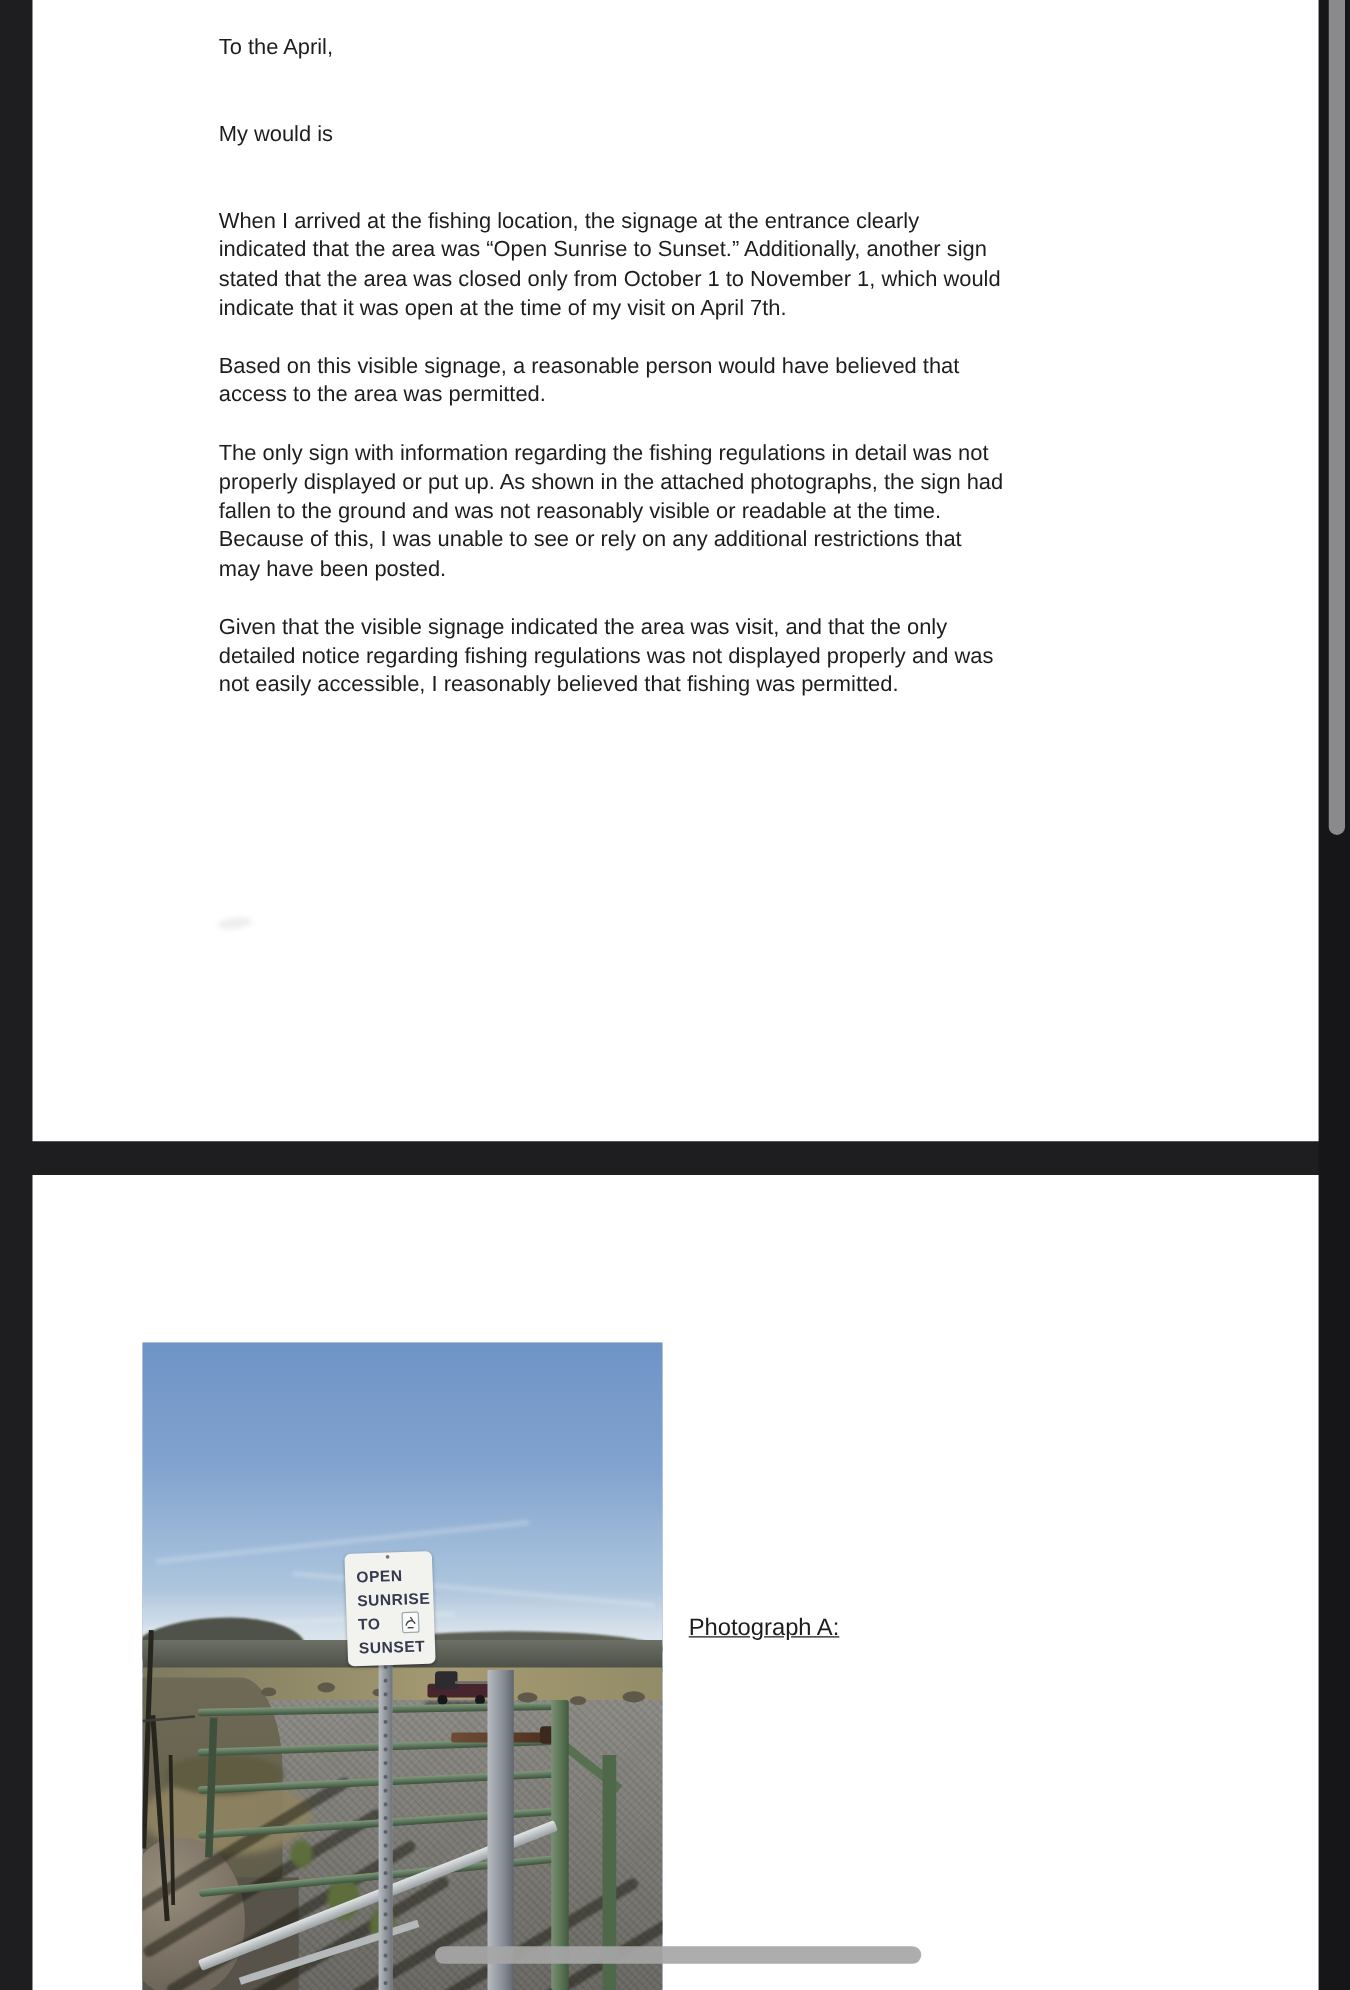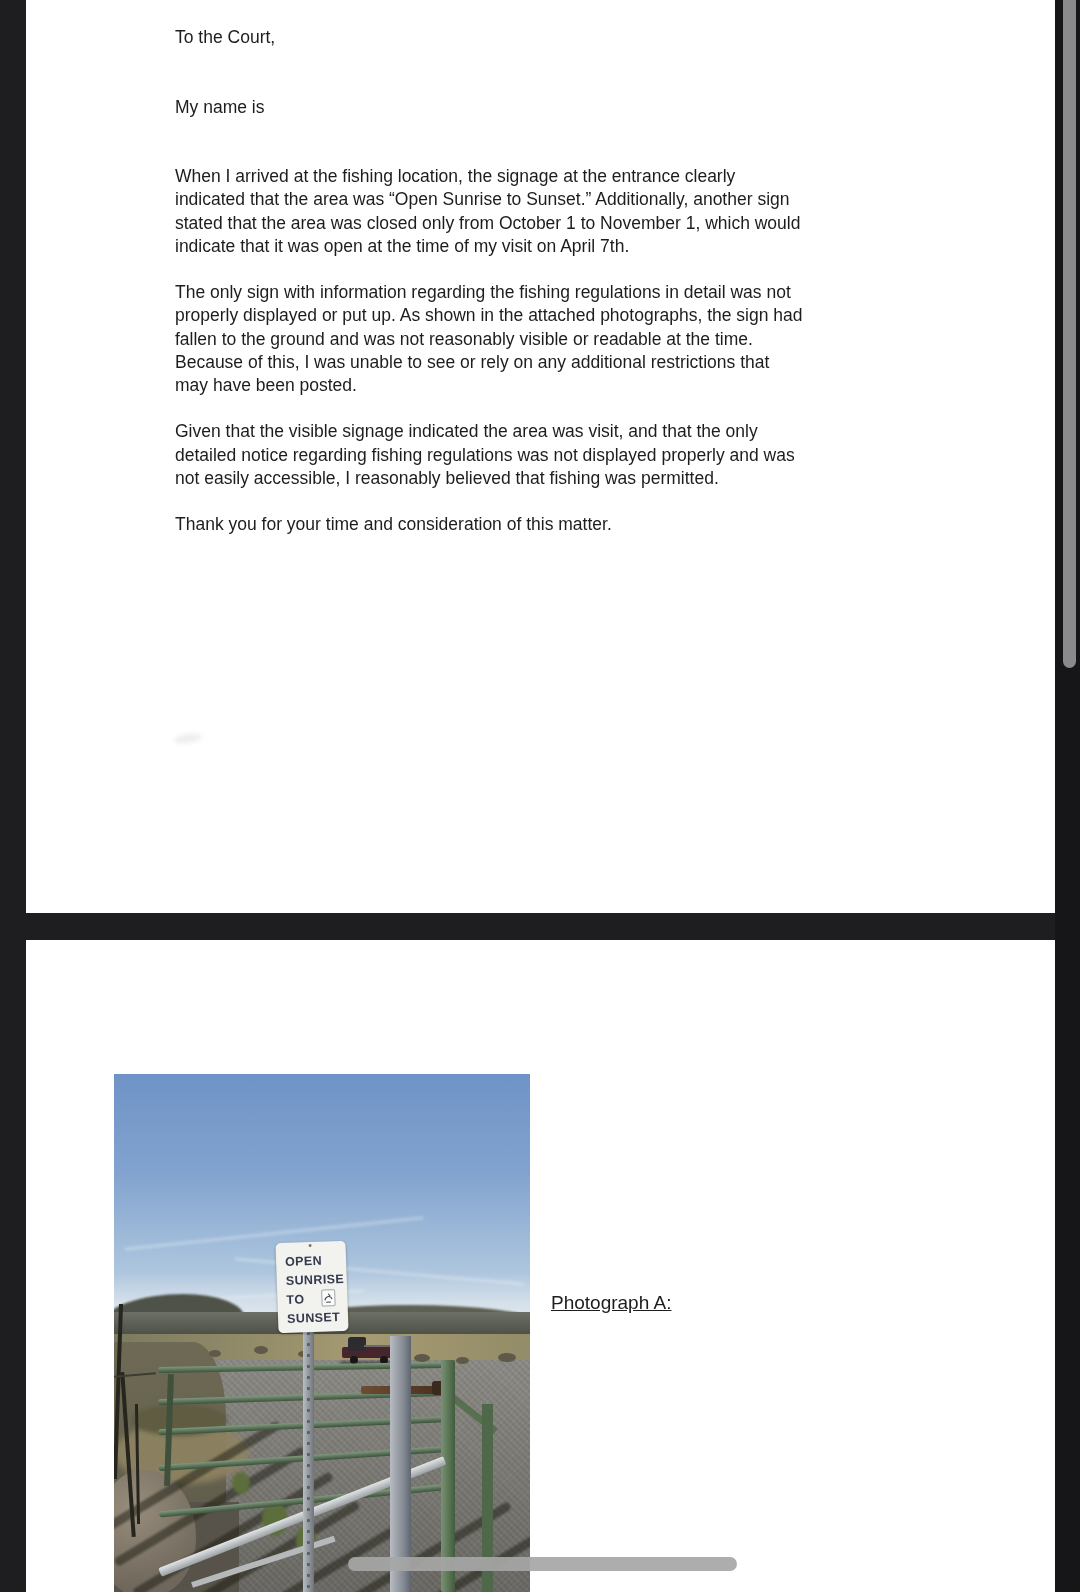--- a/index.html
+++ b/index.html
@@ -119,37 +119,38 @@
   .scroll-thumb { position:absolute; left:1063px; top:0; width:13px; height:668px;
                   background:var(--scrollbar_thumb,#8a8a8c); border-radius:0 0 7px 7px; }
   .bottom-pill { position:absolute; left:322px; top:617px; width:389px; height:14px;
                  border-radius:7px; background:var(--scroll_pill,#a6a6a6); opacity:.92; z-index:9; }
 </style>
 </head>
 <body>
 
 <div class="page page1">
   <div class="letter">
-    <p>To the Court,</p>
+    <p>To the April,</p>
     <p>
-      <span class="p2-line1" style="display:block;"><span>My name is</span></span>
+      <span class="p2-line1" style="display:block;"><span>My would is</span></span>
     </p>
     <p>When I arrived at the fishing location, the signage at the entrance clearly
 indicated that the area was “Open Sunrise to Sunset.” Additionally, another sign
 stated that the area was closed only from October 1 to November 1, which would
 indicate that it was open at the time of my visit on April 7th.</p>
+    <p>Based on this visible signage, a reasonable person would have believed that
+access to the area was permitted.</p>
     <p>The only sign with information regarding the fishing regulations in detail was not
 properly displayed or put up. As shown in the attached photographs, the sign had
 fallen to the ground and was not reasonably visible or readable at the time.
 Because of this, I was unable to see or rely on any additional restrictions that
 may have been posted.</p>
     <p>Given that the visible signage indicated the area was visit, and that the only
 detailed notice regarding fishing regulations was not displayed properly and was
 not easily accessible, I reasonably believed that fishing was permitted.</p>
-    <p class="sig-gap">Thank you for your time and consideration of this matter.</p>
   </div>
   <div class="redaction-box"></div>
   <div class="signature-smudge"></div>
 </div>
 
 <div class="page page2">
 
   <div class="photo">
     <div class="sky"></div>
     <div class="contrail c1"></div>

